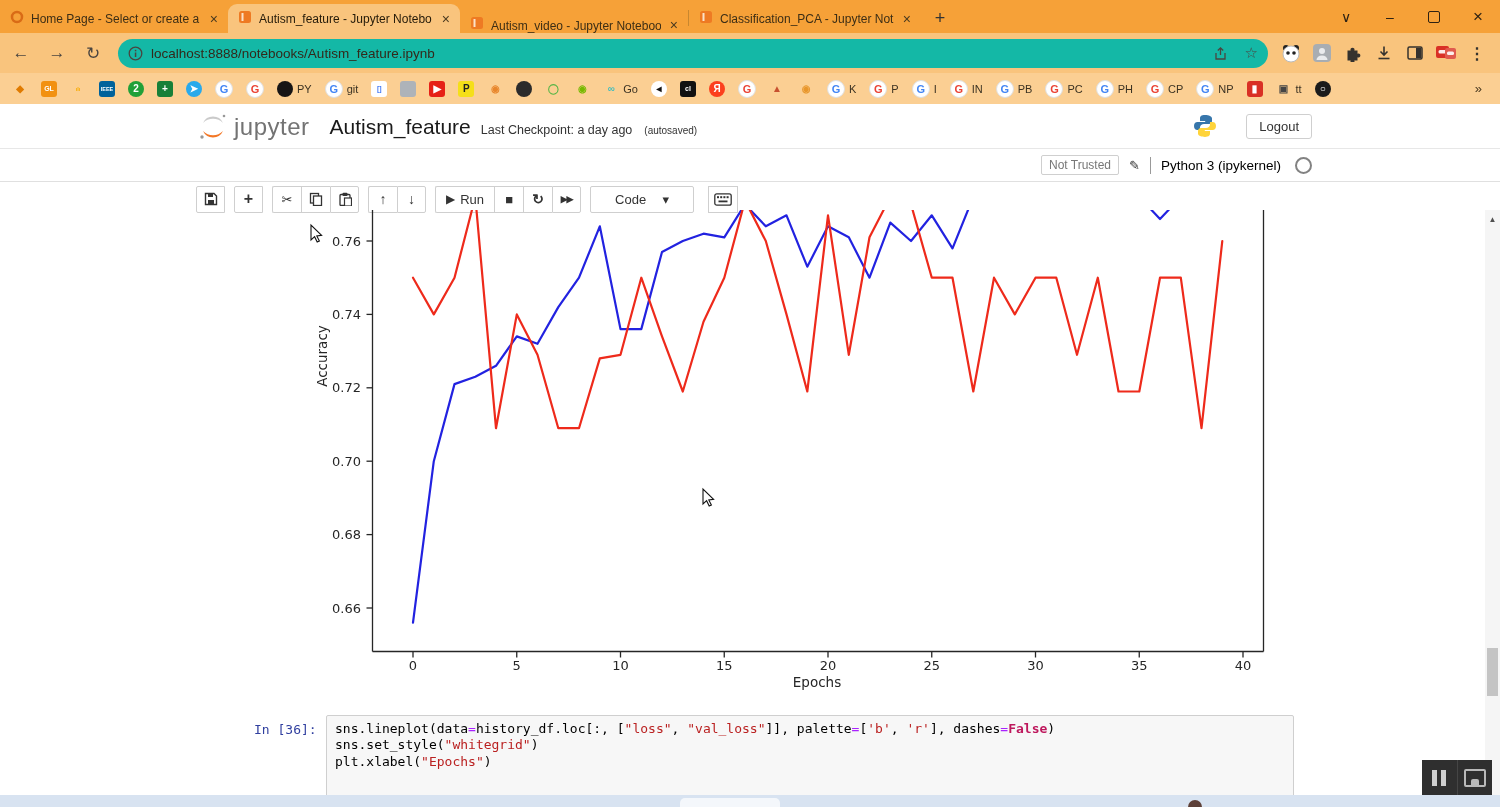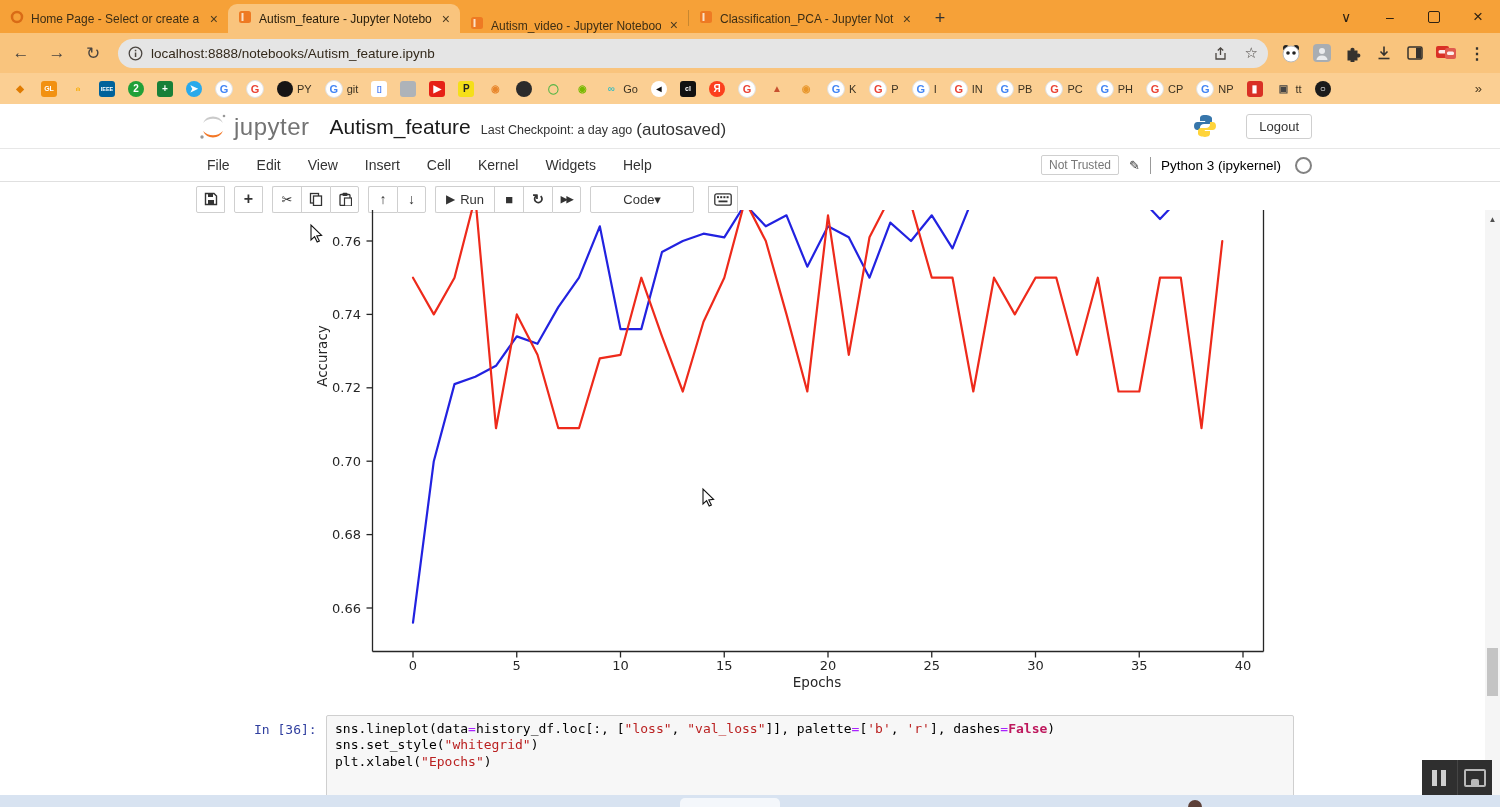--- a/index.html
+++ b/index.html
@@ -15,42 +15,42 @@
   .tab .close{font-size:14px;color:#4a3a20;padding:0 2px;flex:none;}
   .tab-sep{width:1px;height:16px;background:#c8872f;margin-bottom:7px;flex:none;}
   .newtab{width:26px;height:26px;margin:0 0 2px 6px;display:flex;align-items:center;justify-content:center;
           font-size:18px;color:#333;flex:none;}
   #wincontrols{top:0;right:0;height:33px;display:flex;align-items:center;gap:0;}
   .winbtn{width:44px;height:33px;display:flex;align-items:center;justify-content:center;color:#2e2213;font-size:14px;}
   .restore-box{width:10px;height:10px;border:1.5px solid #2e2213;border-radius:2px;}
   #navbar{top:33px;left:0;width:1500px;height:40px;background:#f9c47d;display:flex;align-items:center;}
   .navbtn{width:30px;height:30px;display:flex;align-items:center;justify-content:center;
           font-size:17px;color:#4a4540;margin-left:6px;}
-  #urlpill{margin-left:10px;width:1150px;height:29px;background:#e5e5e5;border-radius:15px;display:flex;
+  #urlpill{margin-left:10px;width:1150px;height:29px;background:#14b8a6;border-radius:15px;display:flex;
            align-items:center;padding:0 10px;box-sizing:border-box;}
   #urltext{font-size:13.5px;color:#33291b;margin-left:8px;flex:1;}
   .pill-icon{color:#4a4540;display:flex;align-items:center;}
   #chromeactions{display:flex;align-items:center;gap:9px;margin-left:12px;}
   .cact{width:22px;height:22px;display:flex;align-items:center;justify-content:center;}
   #bookmarksbar{top:73px;left:0;width:1500px;height:31px;background:#fbcf93;display:flex;align-items:center;
                 padding-left:12px;box-sizing:border-box;overflow:hidden;}
   .bm{display:flex;align-items:center;gap:4px;margin-right:13px;flex:none;}
   .bm .fav{width:16px;height:16px;border-radius:3px;display:flex;align-items:center;justify-content:center;
            font-weight:bold;overflow:hidden;}
   .bm .fav.circle{border-radius:50%;}
   .bm .bmtext{font-size:11px;color:#3b3222;}
   #bm-overflow{margin-left:auto;margin-right:18px;font-size:13px;color:#4a3a20;}
   
   #page{top:104px;left:0;width:1500px;height:703px;background:#ffffff;}
   #jheader{top:110px;left:198px;height:34px;display:flex;align-items:center;}
   #jlogo{display:flex;align-items:center;gap:6px;}
   #jlogo .word{font-size:24px;color:#737373;letter-spacing:0.5px;}
   #nbtitle{font-size:21px;color:#1a1a1a;margin-left:20px;}
   #checkpoint{font-size:12.5px;color:#333;margin-left:10px;margin-top:6px;}
-  #autosaved{font-size:17px;color:#333;margin-left:4px;margin-top:6px;}
+  #autosaved{font-size:10px;color:#333;margin-left:12px;margin-top:6px;}
   #headerright{top:110px;right:188px;height:32px;display:flex;align-items:center;gap:28px;}
   #logoutbtn{border:1px solid #cfcfcf;border-radius:3px;font-size:13px;color:#333;padding:4px 12px;background:#fff;}
   #headerline{top:148px;left:0;width:1500px;height:1px;background:#e7e7e7;}
   #menubar{top:149px;left:0;width:1500px;height:32px;background:#fff;border-bottom:1px solid #e0e0e0;}
   #menus{position:absolute;left:207px;top:0;height:32px;display:flex;align-items:center;gap:27px;}
   .menu-item{font-size:14px;color:#333;}
   #menuright{position:absolute;right:188px;top:0;height:32px;display:flex;align-items:center;gap:10px;}
   #nottrusted{border:1px solid #cfcfcf;border-radius:2px;font-size:12px;color:#777;padding:2px 7px;}
   .pencil{font-size:13px;color:#333;}
   .menusep{width:1px;height:17px;background:#999;}
@@ -58,21 +58,21 @@
   #kernelcircle{width:13px;height:13px;border:2px solid #828282;border-radius:50%;margin-left:4px;}
   #jtoolbar{top:185px;left:196px;height:28px;display:flex;align-items:center;}
   .tbtn{height:27px;min-width:29px;background:#fff;border:1px solid #cfcfcf;display:flex;align-items:center;
         justify-content:center;font-size:12px;color:#333;box-sizing:border-box;padding:0 5px;}
   .tgroup{display:flex;margin-right:9px;}
   .tgroup .tbtn{border-right-width:0;}
   .tgroup .tbtn:last-child{border-right-width:1px;border-radius:0 2px 2px 0;}
   .tgroup .tbtn:first-child{border-radius:2px 0 0 2px;}
   .runlabel{margin-left:5px;font-size:13px;}
   #celltype{width:104px;height:27px;border:1px solid #cfcfcf;border-radius:2px;display:flex;align-items:center;
-            justify-content:center;padding:0 8px;font-size:13px;color:#333;box-sizing:border-box;margin-right:14px;}
+            justify-content:space-between;padding:0 24px;font-size:13px;color:#333;box-sizing:border-box;margin-right:14px;}
   
   #chartwrap{top:210px;left:0;width:1485px;height:492px;overflow:hidden;}
   
   #incell{top:713px;left:16px;width:1485px;height:94px;}
   #prompt{position:absolute;left:238px;top:9px;font-family:"DejaVu Sans Mono",monospace;font-size:13px;color:#303F9F;}
   #codebox{position:absolute;left:310px;top:2px;width:968px;height:120px;background:#f7f7f7;border:1px solid #cfcfcf;
            border-radius:2px;box-sizing:border-box;padding:5px 8px;}
   .codeline{font-family:"DejaVu Sans Mono",monospace;font-size:13px;line-height:16.4px;white-space:pre;color:#000;}
   .tok-com{color:#408080;font-style:italic;}
   .tok-str{color:#BA2121;}
@@ -360,30 +360,20 @@
 <div class="abs" id="headerright">
   <svg width="26" height="26" viewBox="0 0 26 26">
     <path d="M13 2c-4 0-5 1.6-5 3.4V8h5.2v1H5.4C3.4 9 2 10.6 2 13s1.4 4 3.4 4H8v-2.6C8 12.4 9.8 11 12 11h5c1.7 0 3-1.3 3-3V5.4C20 3.4 17 2 13 2z" fill="#3776ab"></path>
     <path d="M13 24c4 0 5-1.6 5-3.4V18h-5.2v-1h7.8c2 0 3.4-1.6 3.4-4s-1.4-4-3.4-4H18v2.6c0 2-1.8 3.4-4 3.4H9c-1.7 0-3 1.3-3 3v2.6C6 22.6 9 24 13 24z" fill="#ffd43b"></path>
   </svg>
   <span id="logoutbtn">Logout</span>
 </div>
 <div class="abs" id="headerline"></div>
 
 <div class="abs" id="menubar">
-  <div id="menus">
-      <span class="menu-item">File</span>
-      <span class="menu-item">Edit</span>
-      <span class="menu-item">View</span>
-      <span class="menu-item">Insert</span>
-      <span class="menu-item">Cell</span>
-      <span class="menu-item">Kernel</span>
-      <span class="menu-item">Widgets</span>
-      <span class="menu-item">Help</span>
-    </div>
   <div id="menuright">
     <span id="nottrusted">Not Trusted</span>
     <span class="pencil">✎</span>
     <span class="menusep"></span>
     <span id="kernelname">Python 3 (ipykernel)</span>
     <span id="kernelcircle"></span>
   </div>
 </div>
 
 <div class="abs" id="jtoolbar">

